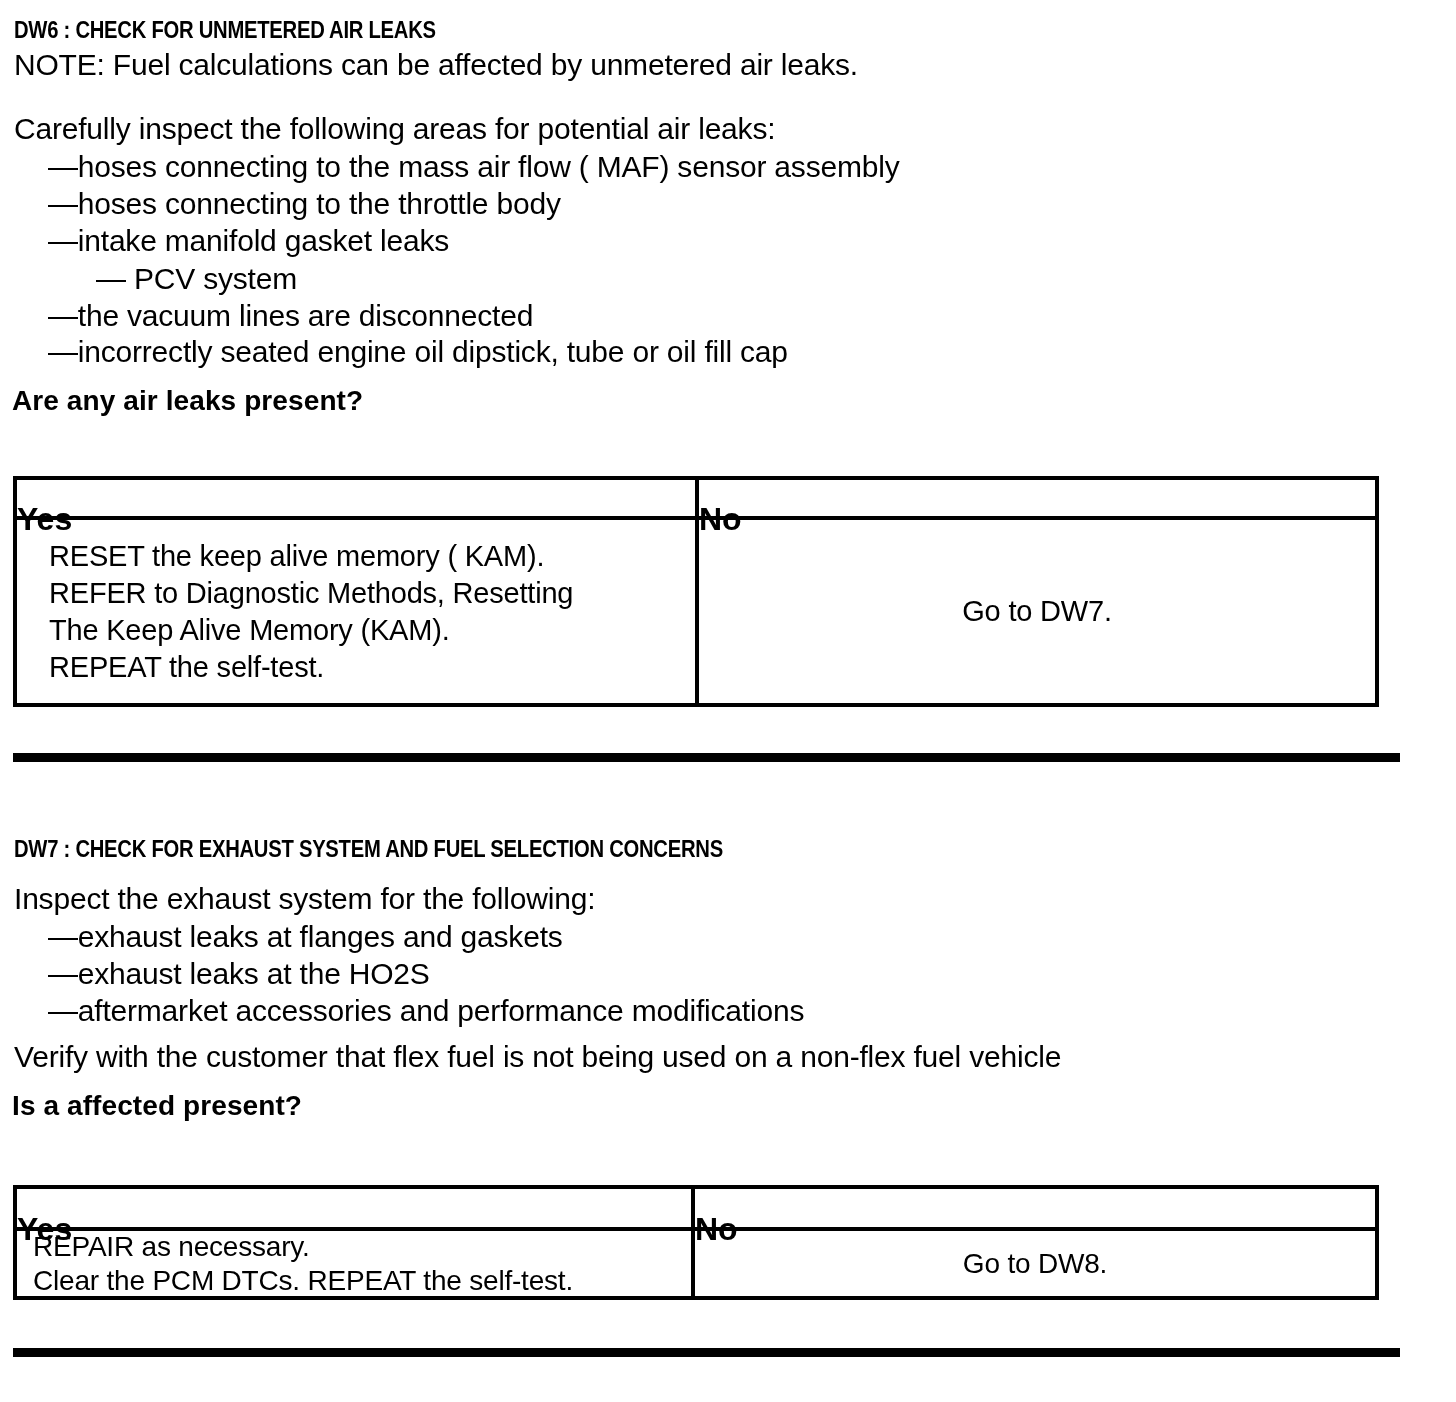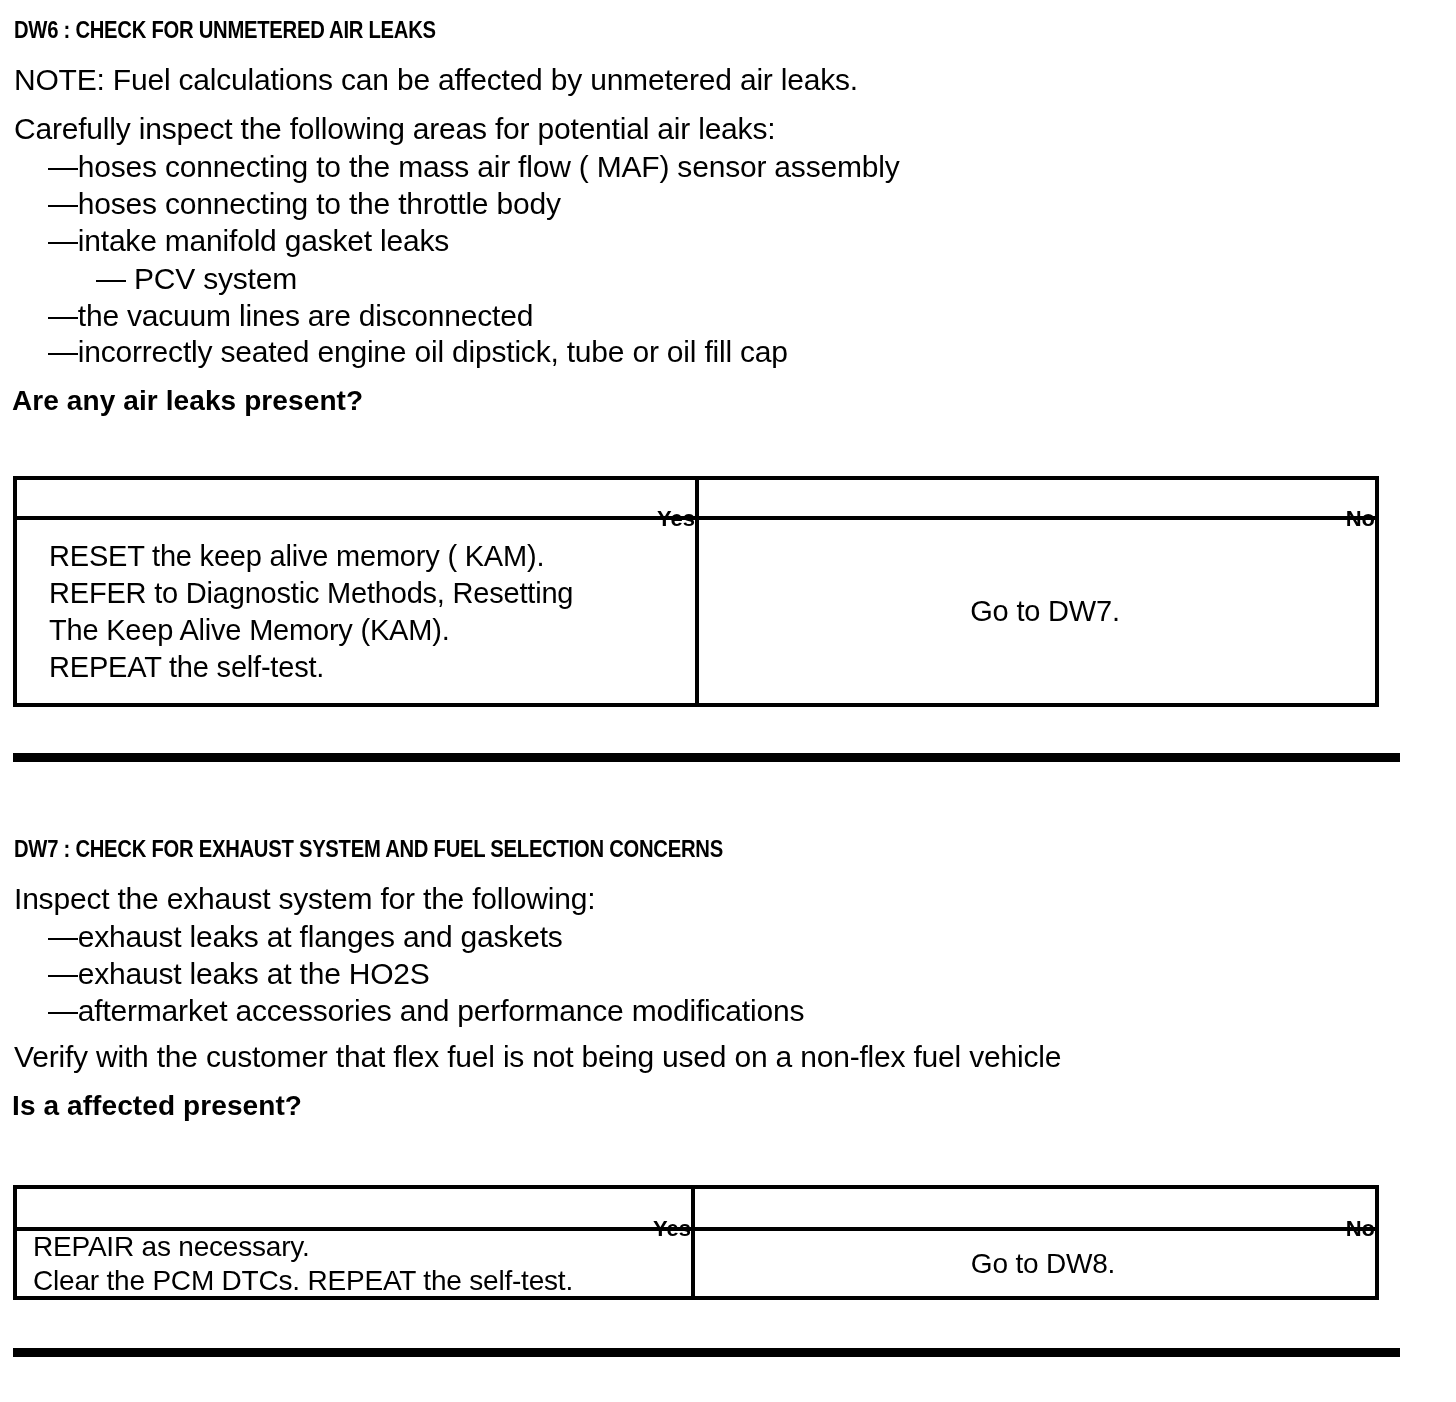--- a/index.html
+++ b/index.html
@@ -83,27 +83,26 @@
     border-right: 4px solid #000;
     display: flex;
     flex-direction: column;
     justify-content: center;
   }
   .dt-col-no {
     box-sizing: border-box;
     display: flex;
     flex-direction: column;
     justify-content: center;
-    padding-left: 16px;
   }
   .dt-head-label {
-    text-align: right;
+    text-align: left;
     font-family: "Liberation Sans", sans-serif;
     font-weight: bold;
-    font-size: 22px;
+    font-size: 32px;
     line-height: 36px;
     padding: 2px 0 4px 0;
     margin-top: 44px;
   }
   .dt-cell-text {
     font-family: "Liberation Sans", sans-serif;
     font-weight: normal;
     font-size: 29px;
     line-height: 37px;
     white-space: nowrap;
@@ -151,21 +150,21 @@
   #rule-mid    { top: 753px; }
   #rule-bottom { top: 1348px; }
 </style>
 </head>
 <body>
 
 <div class="page">
 
   <div class="step-heading" style="top:17px;">DW6 : CHECK FOR UNMETERED AIR LEAKS</div>
 
-  <div class="body-line" style="top:63px;text-align:center;">NOTE: Fuel calculations can be affected by unmetered air leaks.</div>
+  <div class="body-line" style="top:48px;text-align:center;">NOTE: Fuel calculations can be affected by unmetered air leaks.</div>
 
   <div class="body-line" style="top:112px;">Carefully inspect the following areas for potential air leaks:</div>
 
   <div class="body-line indent" style="top:150px;">—hoses connecting to the mass air flow ( MAF) sensor assembly</div>
   <div class="body-line indent" style="top:187px;">—hoses connecting to the throttle body</div>
   <div class="body-line indent" style="top:224px;text-align:right;">—intake manifold gasket leaks</div>
   <div class="body-line indent" style="top:262px;margin-left:48px;">— PCV system</div>
   <div class="body-line indent" style="top:299px;">—the vacuum lines are disconnected</div>
   <div class="body-line indent" style="top:335px;">—incorrectly seated engine oil dipstick, tube or oil fill cap</div>
 

